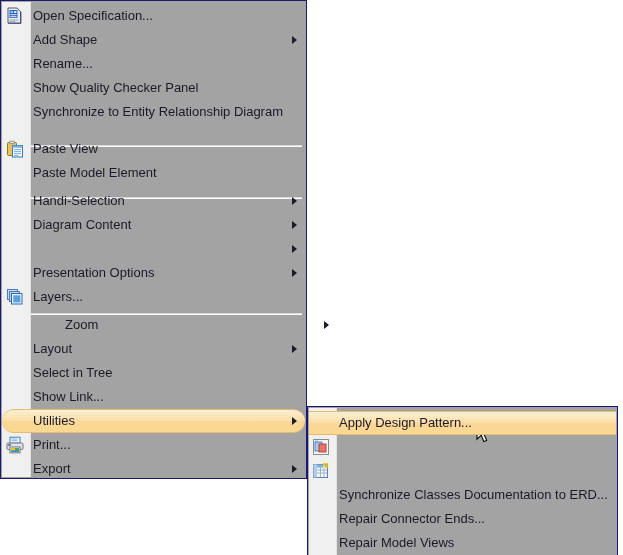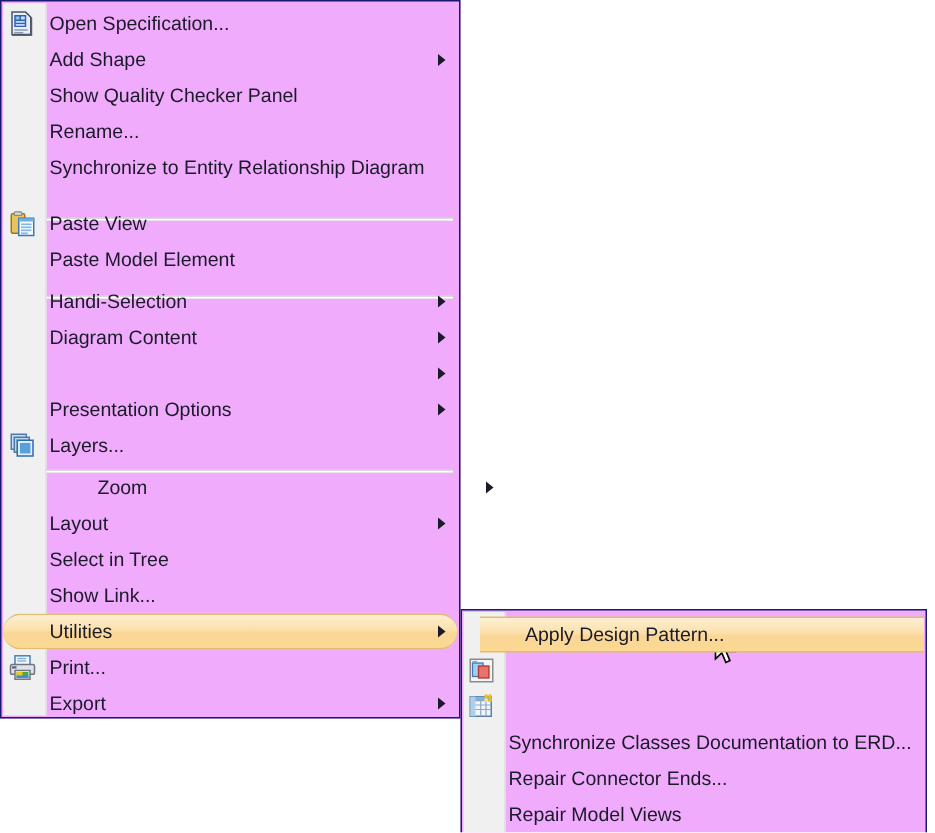--- a/index.html
+++ b/index.html
@@ -12,21 +12,21 @@
     width: 623px;
     height: 555px;
     overflow: hidden;
     background: #ffffff;
     font-family: "Liberation Sans", sans-serif;
   }
 
   
   .menu {
     position: absolute;
-    background: #f0abfc;
+    background: #a3a3a3;
     border: 1px solid #191970;
     box-sizing: border-box;
   }
   .menu .gutter {
     position: absolute;
     top: 1px;
     left: 1px;
     bottom: 1px;
     width: 28px;
     background: #f0f0f0;
@@ -146,25 +146,25 @@
         </span>
         <span class="label">Open Specification...</span>
       </div>
 
       <div class="mi">
         <span class="label">Add Shape</span>
         <span class="arrow" style="left:291px;"></span>
       </div>
 
       <div class="mi">
+        <span class="label">Rename...</span>
+      </div>
+
+      <div class="mi">
         <span class="label">Show Quality Checker Panel</span>
-      </div>
-
-      <div class="mi">
-        <span class="label">Rename...</span>
       </div>
 
       <div class="mi">
         <span class="label">Synchronize to Entity Relationship Diagram</span>
       </div>
 
 
       <div class="sep" style="left:30px; right:4px; top:144px;"></div>
 
       <div class="mi" style="margin-top:13px;">
@@ -267,21 +267,21 @@
         <span class="arrow" style="left:291px;"></span>
       </div>
 
     </div>
   </div>
 
   <div class="menu" id="sub-menu">
     <div class="gutter"></div>
     <div class="items">
 
-      <div class="mi hl" style="margin-left:12px; margin-right:1px;">
+      <div class="mi hl" style="margin-left:1px; margin-right:1px;">
         <span class="label" style="left:30px;">Apply Design Pattern...</span>
       </div>
 
       <div class="mi">
         <span class="icon">
           <svg width="18" height="18" viewBox="0 0 18 18">
             <rect x="1.5" y="1.5" width="15" height="15" fill="#f7f7f7" stroke="#8a8a8a" stroke-width="1"></rect>
             <rect x="3" y="4" width="7" height="9" fill="#a8cdef" stroke="#3f7cb8" stroke-width="0.9"></rect>
             <rect x="7" y="6" width="7" height="8" fill="#e8736b" stroke="#b03a32" stroke-width="0.9"></rect>
             <rect x="3" y="2.6" width="3" height="1.3" fill="#6fa8dc"></rect>

